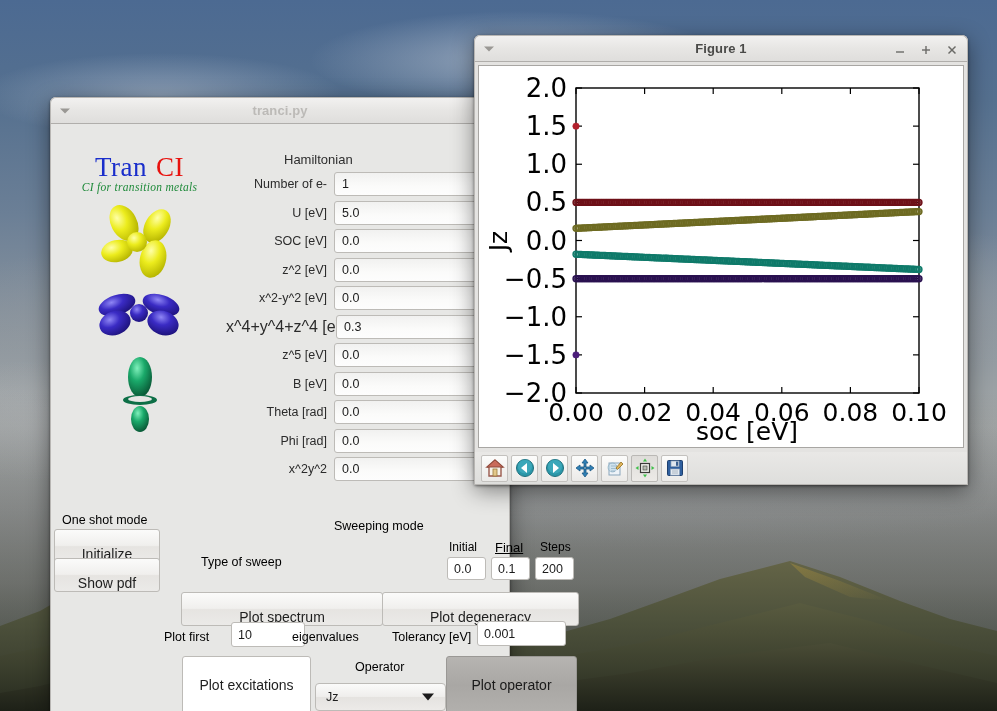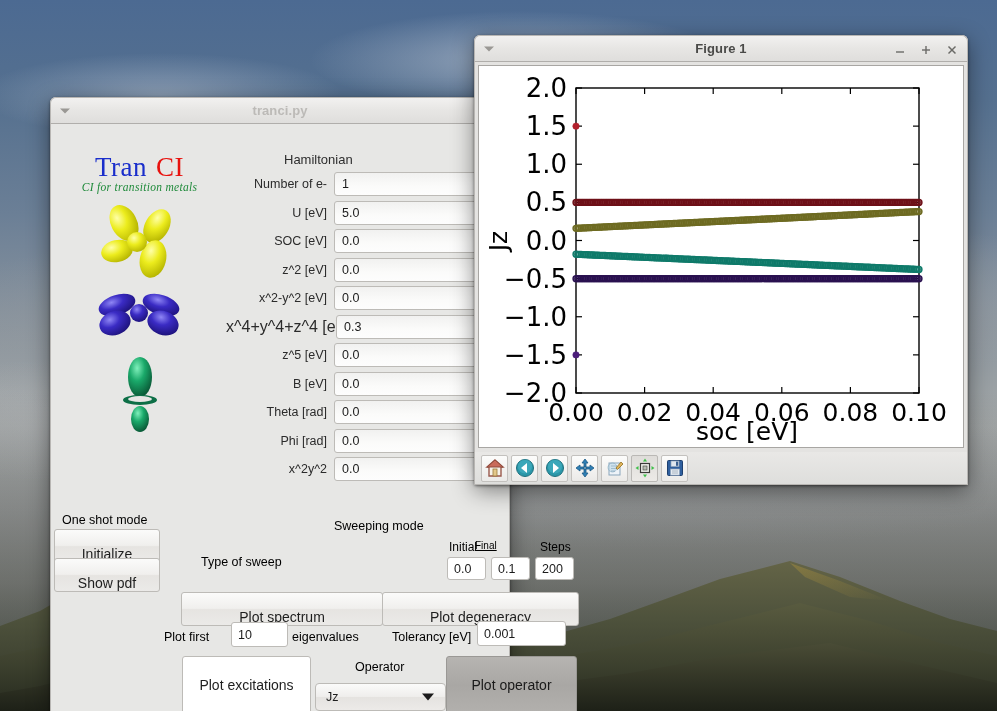--- a/index.html
+++ b/index.html
@@ -419,32 +419,32 @@
     </div>
 
     <div class="abs section-label" style="left:11px; top:389px;">One shot mode</div>
     <button class="gbtn abs" style="left:3px; top:405px; width:106px; height:25px;">Initialize and run</button>
     <button class="gbtn abs" style="left:3px; top:434px; width:106px; height:25px;">Show pdf</button>
 
     <div class="abs section-label" style="left:283px; top:395px;">Sweeping mode</div>
     <div class="abs section-label" style="left:150px; top:431px;">Type of sweep</div>
 
     <div class="abs section-label" style="left:398px; top:416px; font-size:12px;">Initial</div>
-    <div class="abs section-label" style="left:424px; top:416px; font-size:10px;text-decoration:underline;">Final</div>
+    <div class="abs section-label" style="left:444px; top:416px; font-size:13px;text-decoration:underline;">Final</div>
     <div class="abs section-label" style="left:489px; top:416px; font-size:12px;">Steps</div>
 
     <input class="small-input abs" style="left: 396px; top: 433px; width: 39px; height: 23px;" value="0.0">
     <input class="small-input abs" style="left: 440px; top: 433px; width: 39px; height: 23px;" value="0.1">
     <input class="small-input abs" style="left: 484px; top: 433px; width: 39px; height: 23px;" value="200">
 
     <button class="gbtn abs" style="left:130px; top:468px; width:202px; height:20px;">Plot spectrum</button>
     <button class="gbtn abs" style="left:331px; top:468px; width:197px; height:26px;">Plot degeneracy</button>
 
     <div class="abs section-label" style="left:113px; top:506px;">Plot first</div>
-    <input class="small-input abs" style="left: 180px; top: 498px; width: 57px; height: 25px;" value="10">
+    <input class="small-input abs" style="left: 180px; top: 498px; width: 74px; height: 25px;" value="10">
     <div class="abs section-label" style="left:241px; top:506px;">eigenvalues</div>
     <div class="abs section-label" style="left:341px; top:506px;">Tolerancy [eV]</div>
     <input class="small-input abs" style="left: 426px; top: 497px; width: 89px; height: 25px;" value="0.001">
 
     <button class="gbtn abs" style="left:131px; top:532px; width:129px; height:58px; background:#ffffff; border:1px solid #bdbbb7;">Plot excitations</button>
 
     <div class="abs section-label" style="left:304px; top:536px;">Operator</div>
     <div class="gcombo abs" style="left:264px; top:559px; width:131px; height:28px;">
       <span>Jz</span>
       <span class="caret"></span>

